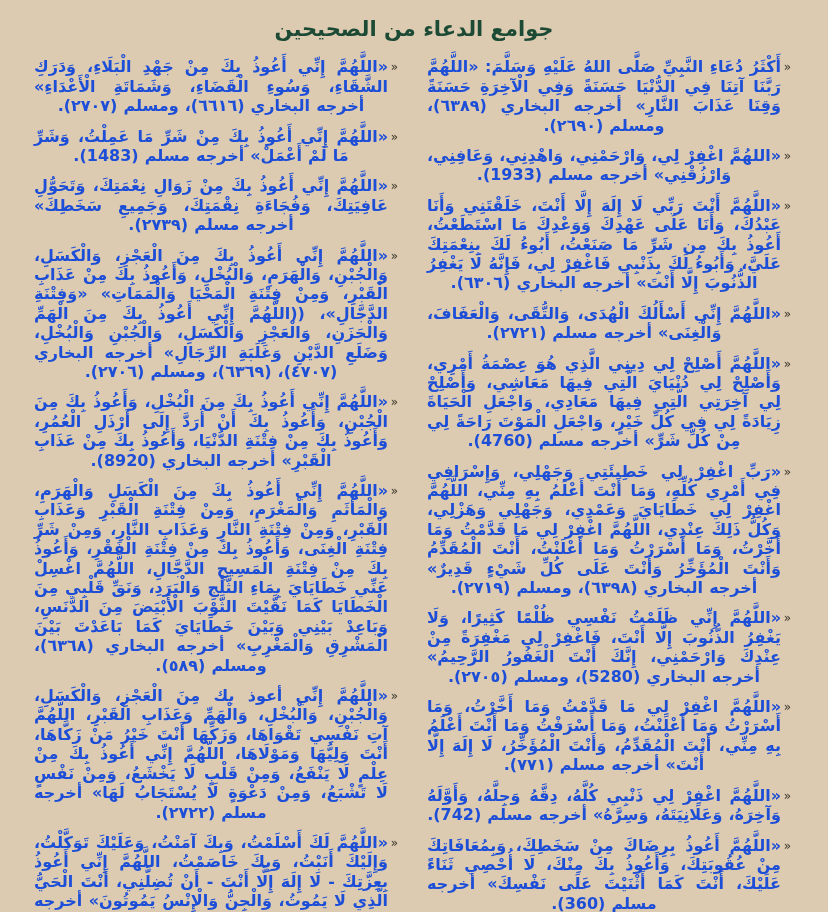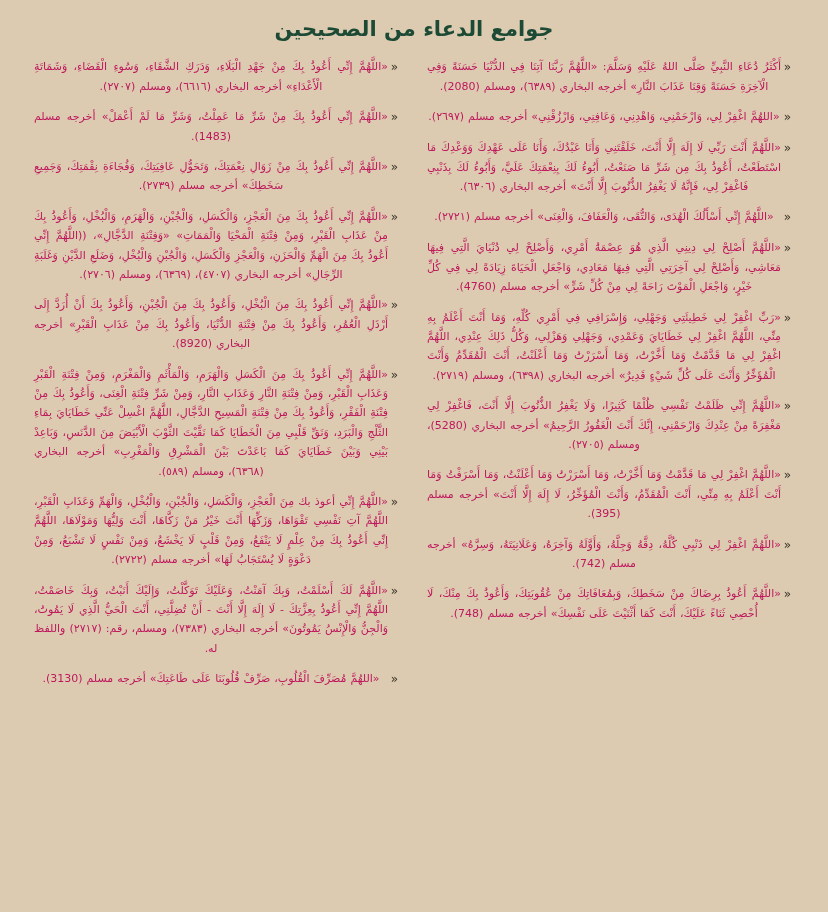--- a/index.html
+++ b/index.html
@@ -59,48 +59,49 @@
     font-size: 12px;
     line-height: 19px;
     color: #3a352a;
     text-align: center;
     padding-top: 1px;
     user-select: none;
   }
   .entry-text {
     flex: 1 1 auto;
     min-width: 0;
-    font-size: 11px;
+    font-size: 16px;
     line-height: 19.4px;
     text-align: justify;
     text-align-last: center;
-    color: #be185d;
+    color: #1d4ed8;
     direction: rtl;
     word-spacing: 0.5px;
+    font-weight: bold;
   }
   .col-right .entry-text { text-align-last: center; }
   .col-left .entry-text { text-align-last: center; }
 </style>
 </head>
 <body>
 
 <div class="page">
 
   <div class="page-title">جوامع الدعاء من الصحيحين</div>
 
   <div class="columns">
 
     <div class="column col-right">
       <div class="entry">
         <span class="bullet">«</span>
-        <span class="entry-text">أَكْثَرُ دُعَاءِ النَّبِيِّ صَلَّى اللهُ عَلَيْهِ وَسَلَّمَ: «اللَّهُمَّ رَبَّنَا آتِنَا فِي الدُّنْيَا حَسَنَةً وَفِي الْآخِرَةِ حَسَنَةً وَقِنَا عَذَابَ النَّارِ» أخرجه البخاري (٦٣٨٩)، ومسلم (2080).</span>
+        <span class="entry-text">أَكْثَرُ دُعَاءِ النَّبِيِّ صَلَّى اللهُ عَلَيْهِ وَسَلَّمَ: «اللَّهُمَّ رَبَّنَا آتِنَا فِي الدُّنْيَا حَسَنَةً وَفِي الْآخِرَةِ حَسَنَةً وَقِنَا عَذَابَ النَّارِ» أخرجه البخاري (٦٣٨٩)، ومسلم (٢٦٩٠).</span>
       </div>
       <div class="entry">
         <span class="bullet">«</span>
-        <span class="entry-text">«اللهُمَّ اغْفِرْ لِي، وَارْحَمْنِي، وَاهْدِنِي، وَعَافِنِي، وَارْزُقْنِي» أخرجه مسلم (٢٦٩٧).</span>
+        <span class="entry-text">«اللهُمَّ اغْفِرْ لِي، وَارْحَمْنِي، وَاهْدِنِي، وَعَافِنِي، وَارْزُقْنِي» أخرجه مسلم (1933).</span>
       </div>
       <div class="entry">
         <span class="bullet">«</span>
         <span class="entry-text">«اللَّهُمَّ أَنْتَ رَبِّي لَا إِلَهَ إِلَّا أَنْتَ، خَلَقْتَنِي وَأَنَا عَبْدُكَ، وَأَنَا عَلَى عَهْدِكَ وَوَعْدِكَ مَا اسْتَطَعْتُ، أَعُوذُ بِكَ مِن شَرِّ مَا صَنَعْتُ، أَبُوءُ لَكَ بِنِعْمَتِكَ عَلَيَّ، وَأَبُوءُ لَكَ بِذَنْبِي فَاغْفِرْ لِي، فَإِنَّهُ لَا يَغْفِرُ الذُّنُوبَ إِلَّا أَنْتَ» أخرجه البخاري (٦٣٠٦).</span>
       </div>
       <div class="entry">
         <span class="bullet">«</span>
         <span class="entry-text">«اللَّهُمَّ إِنِّي أَسْأَلُكَ الْهُدَى، وَالتُّقَى، وَالْعَفَافَ، وَالْغِنَى» أخرجه مسلم (٢٧٢١).</span>
       </div>
       <div class="entry">
@@ -110,29 +111,29 @@
       <div class="entry">
         <span class="bullet">«</span>
         <span class="entry-text">«رَبِّ اغْفِرْ لِي خَطِيئَتِي وَجَهْلِي، وَإِسْرَافِي فِي أَمْرِي كُلِّهِ، وَمَا أَنْتَ أَعْلَمُ بِهِ مِنِّي، اللَّهُمَّ اغْفِرْ لِي خَطَايَايَ وَعَمْدِي، وَجَهْلِي وَهَزْلِي، وَكُلُّ ذَلِكَ عِنْدِي، اللَّهُمَّ اغْفِرْ لِي مَا قَدَّمْتُ وَمَا أَخَّرْتُ، وَمَا أَسْرَرْتُ وَمَا أَعْلَنْتُ، أَنْتَ الْمُقَدِّمُ وَأَنْتَ الْمُؤَخِّرُ وَأَنْتَ عَلَى كُلِّ شَيْءٍ قَدِيرٌ» أخرجه البخاري (٦٣٩٨)، ومسلم (٢٧١٩).</span>
       </div>
       <div class="entry">
         <span class="bullet">«</span>
         <span class="entry-text">«اللَّهُمَّ إِنِّي ظَلَمْتُ نَفْسِي ظُلْمًا كَثِيرًا، وَلَا يَغْفِرُ الذُّنُوبَ إِلَّا أَنْتَ، فَاغْفِرْ لِي مَغْفِرَةً مِنْ عِنْدِكَ وَارْحَمْنِي، إِنَّكَ أَنْتَ الْغَفُورُ الرَّحِيمُ» أخرجه البخاري (5280)، ومسلم (٢٧٠٥).</span>
       </div>
       <div class="entry">
         <span class="bullet">«</span>
-        <span class="entry-text">«اللَّهُمَّ اغْفِرْ لِي مَا قَدَّمْتُ وَمَا أَخَّرْتُ، وَمَا أَسْرَرْتُ وَمَا أَعْلَنْتُ، وَمَا أَسْرَفْتُ وَمَا أَنْتَ أَعْلَمُ بِهِ مِنِّي، أَنْتَ الْمُقَدِّمُ، وَأَنْتَ الْمُؤَخِّرُ، لَا إِلَهَ إِلَّا أَنْتَ» أخرجه مسلم (395).</span>
+        <span class="entry-text">«اللَّهُمَّ اغْفِرْ لِي مَا قَدَّمْتُ وَمَا أَخَّرْتُ، وَمَا أَسْرَرْتُ وَمَا أَعْلَنْتُ، وَمَا أَسْرَفْتُ وَمَا أَنْتَ أَعْلَمُ بِهِ مِنِّي، أَنْتَ الْمُقَدِّمُ، وَأَنْتَ الْمُؤَخِّرُ، لَا إِلَهَ إِلَّا أَنْتَ» أخرجه مسلم (٧٧١).</span>
       </div>
       <div class="entry">
         <span class="bullet">«</span>
         <span class="entry-text">«اللَّهُمَّ اغْفِرْ لِي ذَنْبِي كُلَّهُ، دِقَّهُ وَجِلَّهُ، وَأَوَّلَهُ وَآخِرَهُ، وَعَلَانِيَتَهُ، وَسِرَّهُ» أخرجه مسلم (742).</span>
       </div>
       <div class="entry">
         <span class="bullet">«</span>
-        <span class="entry-text">«اللَّهُمَّ أَعُوذُ بِرِضَاكَ مِنْ سَخَطِكَ، وَبِمُعَافَاتِكَ مِنْ عُقُوبَتِكَ، وَأَعُوذُ بِكَ مِنْكَ، لَا أُحْصِي ثَنَاءً عَلَيْكَ، أَنْتَ كَمَا أَثْنَيْتَ عَلَى نَفْسِكَ» أخرجه مسلم (748).</span>
+        <span class="entry-text">«اللَّهُمَّ أَعُوذُ بِرِضَاكَ مِنْ سَخَطِكَ، وَبِمُعَافَاتِكَ مِنْ عُقُوبَتِكَ، وَأَعُوذُ بِكَ مِنْكَ، لَا أُحْصِي ثَنَاءً عَلَيْكَ، أَنْتَ كَمَا أَثْنَيْتَ عَلَى نَفْسِكَ» أخرجه مسلم (360).</span>
       </div>
     </div>
 
     <div class="column col-left">
       <div class="entry">
         <span class="bullet">«</span>
         <span class="entry-text">«اللَّهُمَّ إِنِّي أَعُوذُ بِكَ مِنْ جَهْدِ الْبَلَاءِ، وَدَرَكِ الشَّقَاءِ، وَسُوءِ الْقَضَاءِ، وَشَمَاتَةِ الْأَعْدَاءِ» أخرجه البخاري (٦٦١٦)، ومسلم (٢٧٠٧).</span>
       </div>
       <div class="entry">
         <span class="bullet">«</span>

